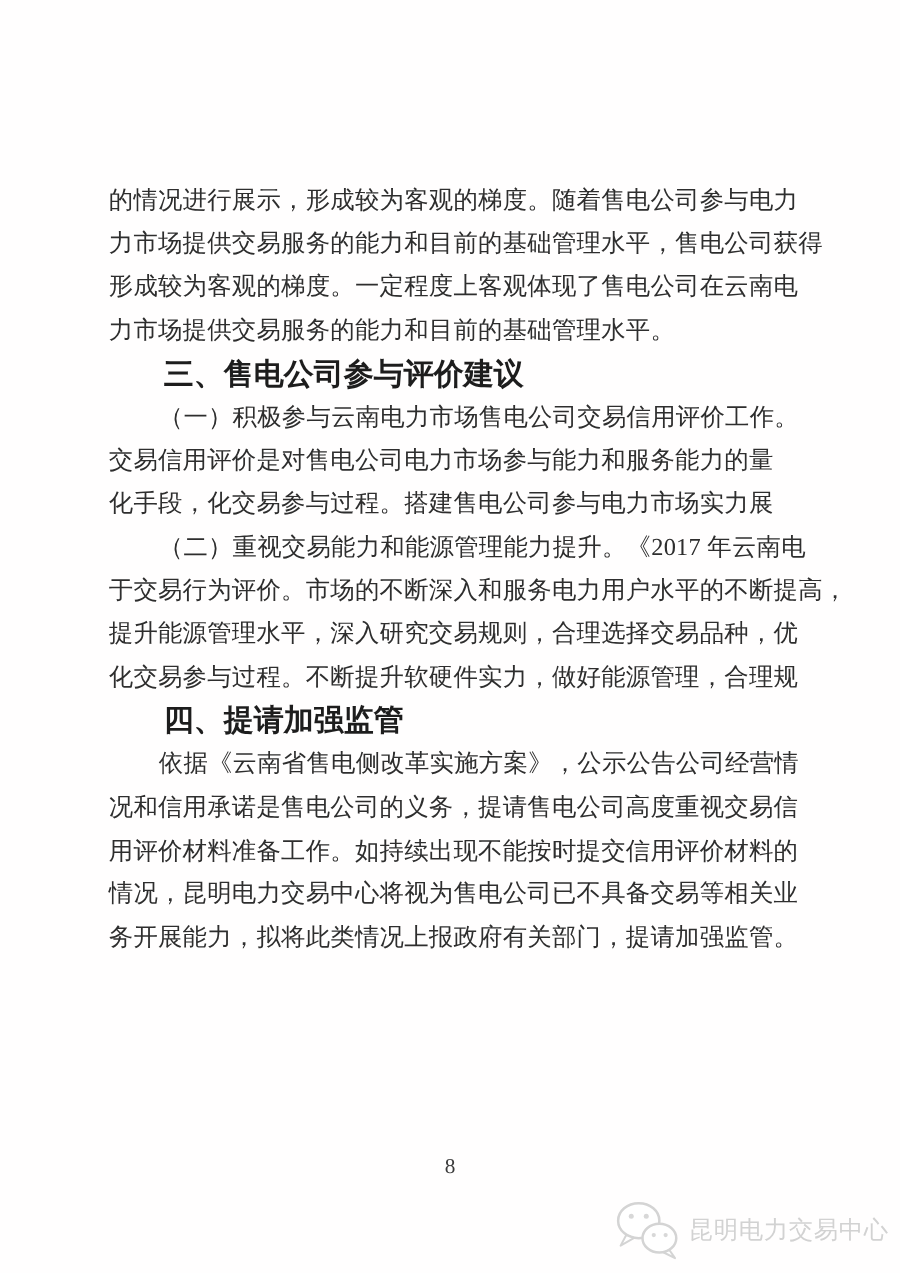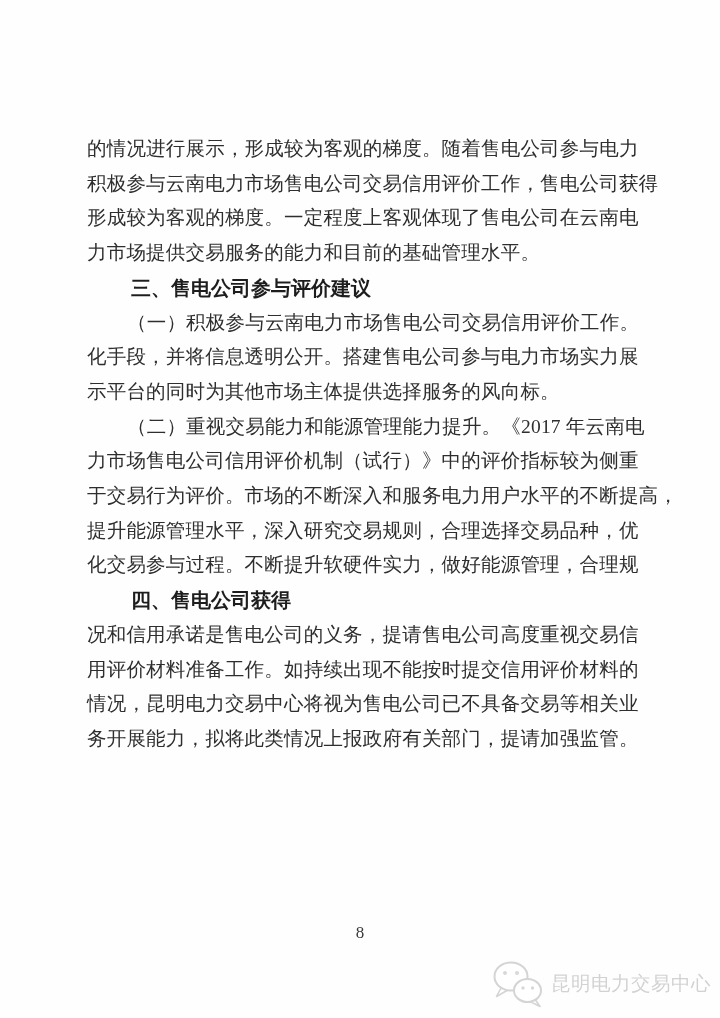--- a/index.html
+++ b/index.html
@@ -12,39 +12,39 @@
     margin: 0 auto;
     background: #fffefe;
     overflow: hidden;
     font-family: "Liberation Serif", "DejaVu Serif", serif;
   }
 
   
   .text-block {
     position: absolute;
     left: 87px;
-    top: 132px;
+    top: 144px;
     width: 550px;
   }
 
   .line {
     font-size: 19.5px;
     line-height: 34.7px;
     color: #2e2e2e;
     white-space: nowrap;
     letter-spacing: 0.2px;
   }
 
   .line.first { text-indent: 40px; }
 
   .heading {
     margin: 0;
     font-family: Liberation Sans, sans-serif;
     font-weight: 700;
-    font-size: 20px;
+    font-size: 24px;
     line-height: 34.7px;
     color: #1d1d1d;
     text-indent: 44px;
     white-space: nowrap;
   }
 
   .page-number {
     position: absolute;
     top: 922px;
     left: 0;
@@ -76,44 +76,44 @@
 </style>
 </head>
 <body>
 
 <div class="page">
 
   <main class="text-block">
 
     <div class="para">
       <div class="line">的情况进行展示，形成较为客观的梯度。随着售电公司参与电力</div>
-      <div class="line">积极参与云南电力市场售电公司交易信用评价工作，售电公司获得</div>
+      <div class="line">力市场提供交易服务的能力和目前的基础管理水平，售电公司获得</div>
       <div class="line">形成较为客观的梯度。一定程度上客观体现了售电公司在云南电</div>
       <div class="line">力市场提供交易服务的能力和目前的基础管理水平。</div>
     </div>
 
     <h2 class="heading">三、售电公司参与评价建议</h2>
 
     <div class="para">
       <div class="line first">（一）积极参与云南电力市场售电公司交易信用评价工作。</div>
-      <div class="line">化手段，并将信息透明公开。搭建售电公司参与电力市场实力展</div>
-      <div class="line">示平台的同时为其他市场主体提供选择服务的风向标。</div>
+      <div class="line">交易信用评价是对售电公司电力市场参与能力和服务能力的量</div>
+      <div class="line">化手段，化交易参与过程。搭建售电公司参与电力市场实力展</div>
     </div>
 
     <div class="para">
       <div class="line first">（二）重视交易能力和能源管理能力提升。《2017 年云南电</div>
-      <div class="line">力市场售电公司信用评价机制（试行）》中的评价指标较为侧重</div>
       <div class="line">于交易行为评价。市场的不断深入和服务电力用户水平的不断提高，</div>
       <div class="line">提升能源管理水平，深入研究交易规则，合理选择交易品种，优</div>
       <div class="line">化交易参与过程。不断提升软硬件实力，做好能源管理，合理规</div>
     </div>
 
-    <h2 class="heading">四、售电公司获得</h2>
+    <h2 class="heading">四、提请加强监管</h2>
 
     <div class="para">
+      <div class="line first">依据《云南省售电侧改革实施方案》，公示公告公司经营情</div>
       <div class="line">况和信用承诺是售电公司的义务，提请售电公司高度重视交易信</div>
       <div class="line">用评价材料准备工作。如持续出现不能按时提交信用评价材料的</div>
       <div class="line">情况，昆明电力交易中心将视为售电公司已不具备交易等相关业</div>
       <div class="line">务开展能力，拟将此类情况上报政府有关部门，提请加强监管。</div>
     </div>
 
   </main>
 
   <div class="page-number">8</div>
 

